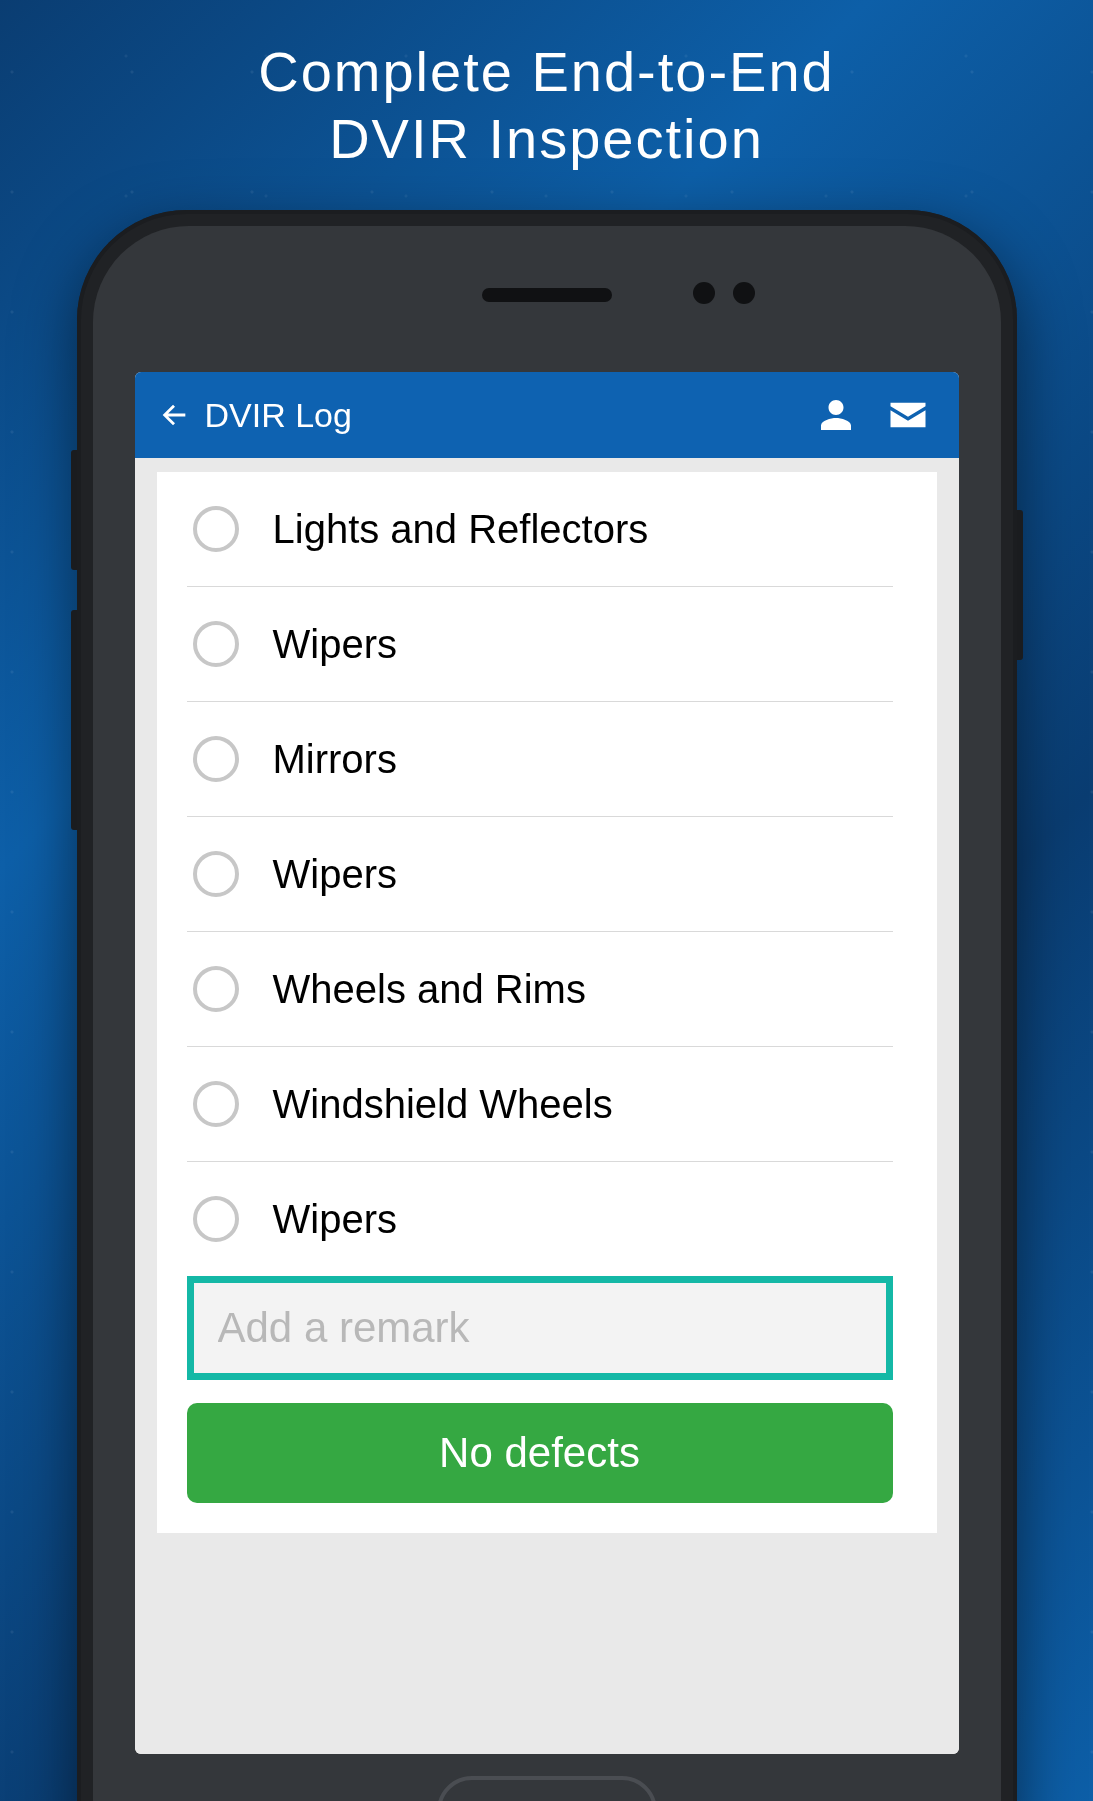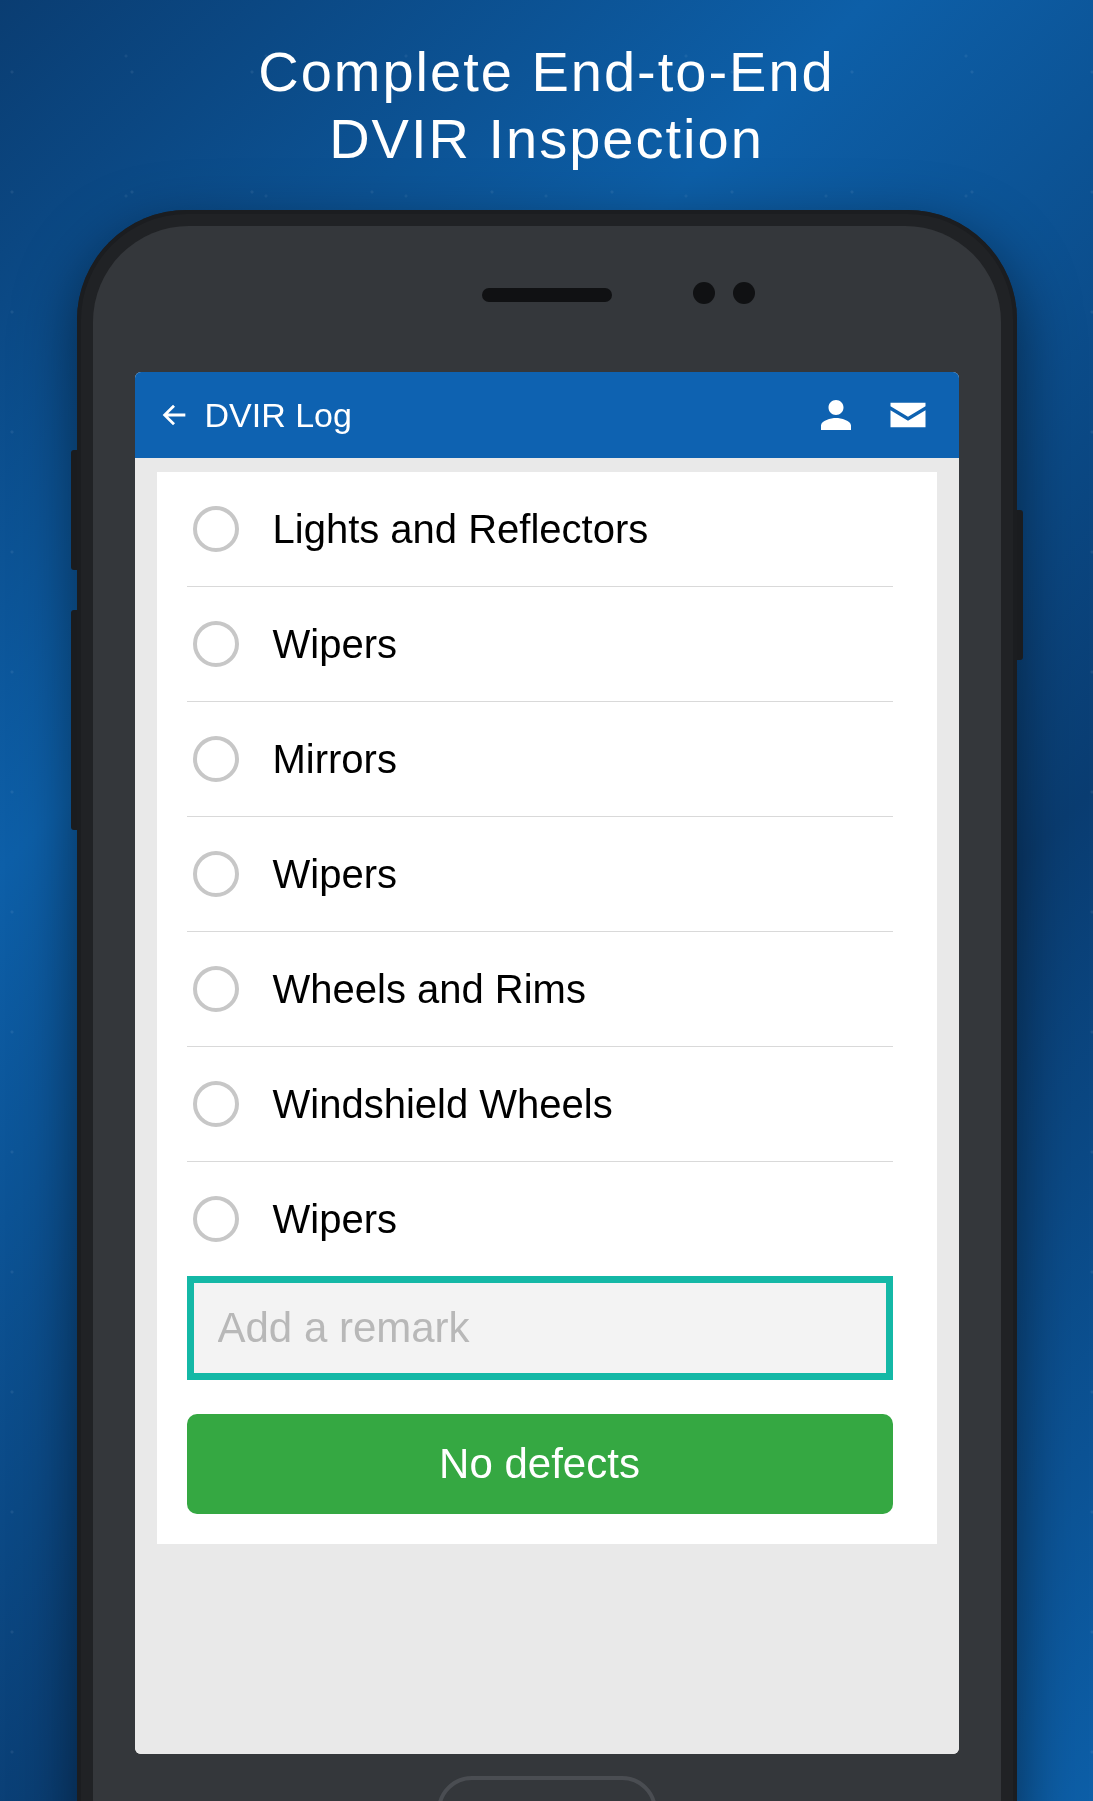--- a/index.html
+++ b/index.html
@@ -136,21 +136,21 @@
     height: 104px;
     border: 7px solid #14b8a6;
     background: #f3f3f3;
     font-size: 42px;
     color: #b8b8b8;
     padding: 0 24px;
     outline: none;
   }
   .remark::placeholder { color: #b8b8b8; }
   .primary-btn {
-    margin-top: 34px;
+    margin-top: 23px;
     width: 100%;
     height: 100px;
     background: #35a842;
     color: #fff;
     font-size: 42px;
     border: none;
     border-radius: 10px;
     cursor: pointer;
   }
 </style>

